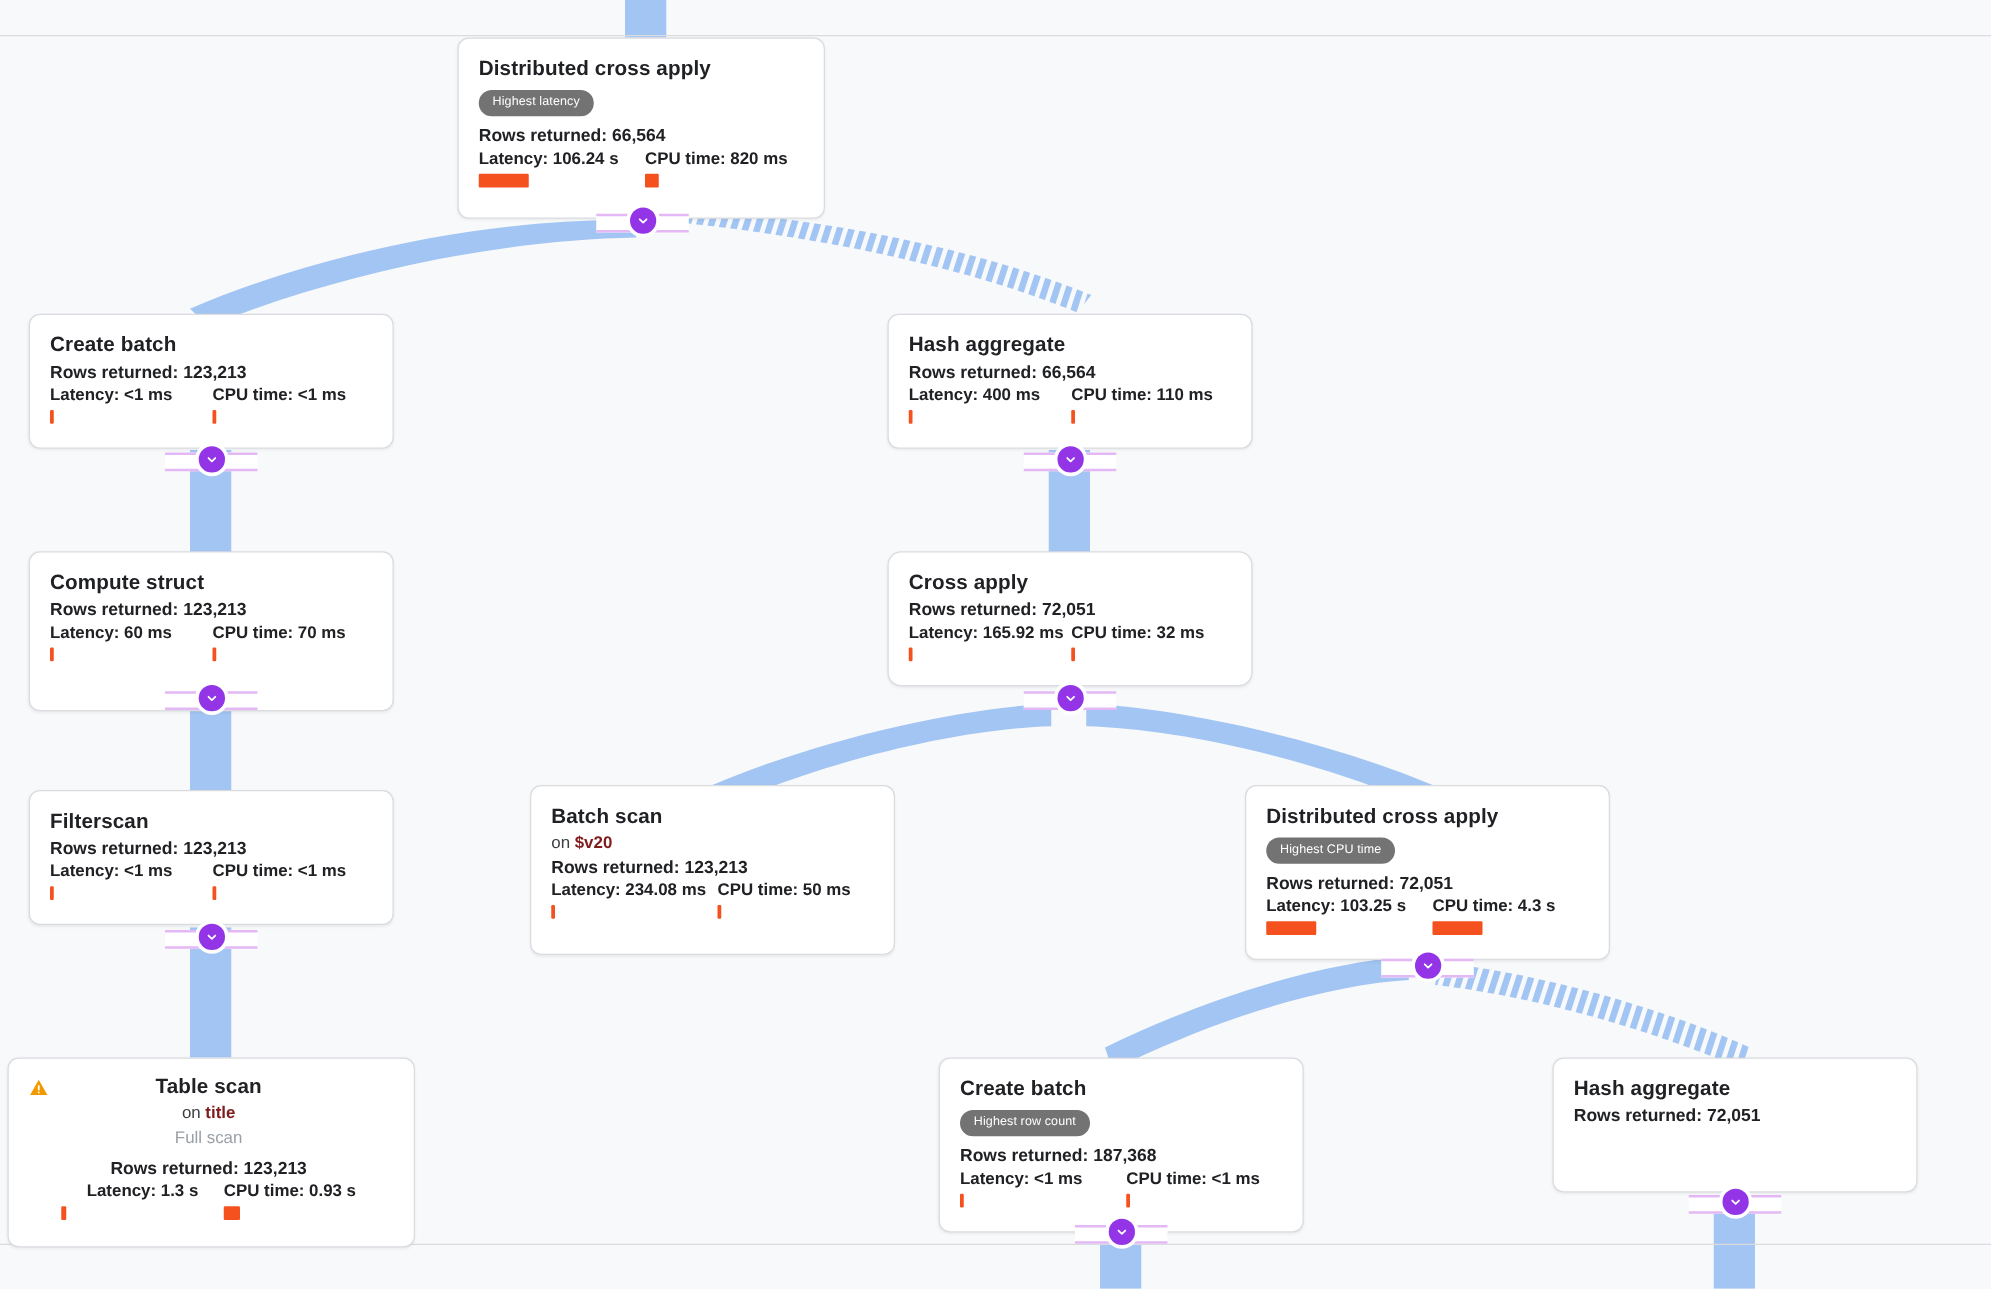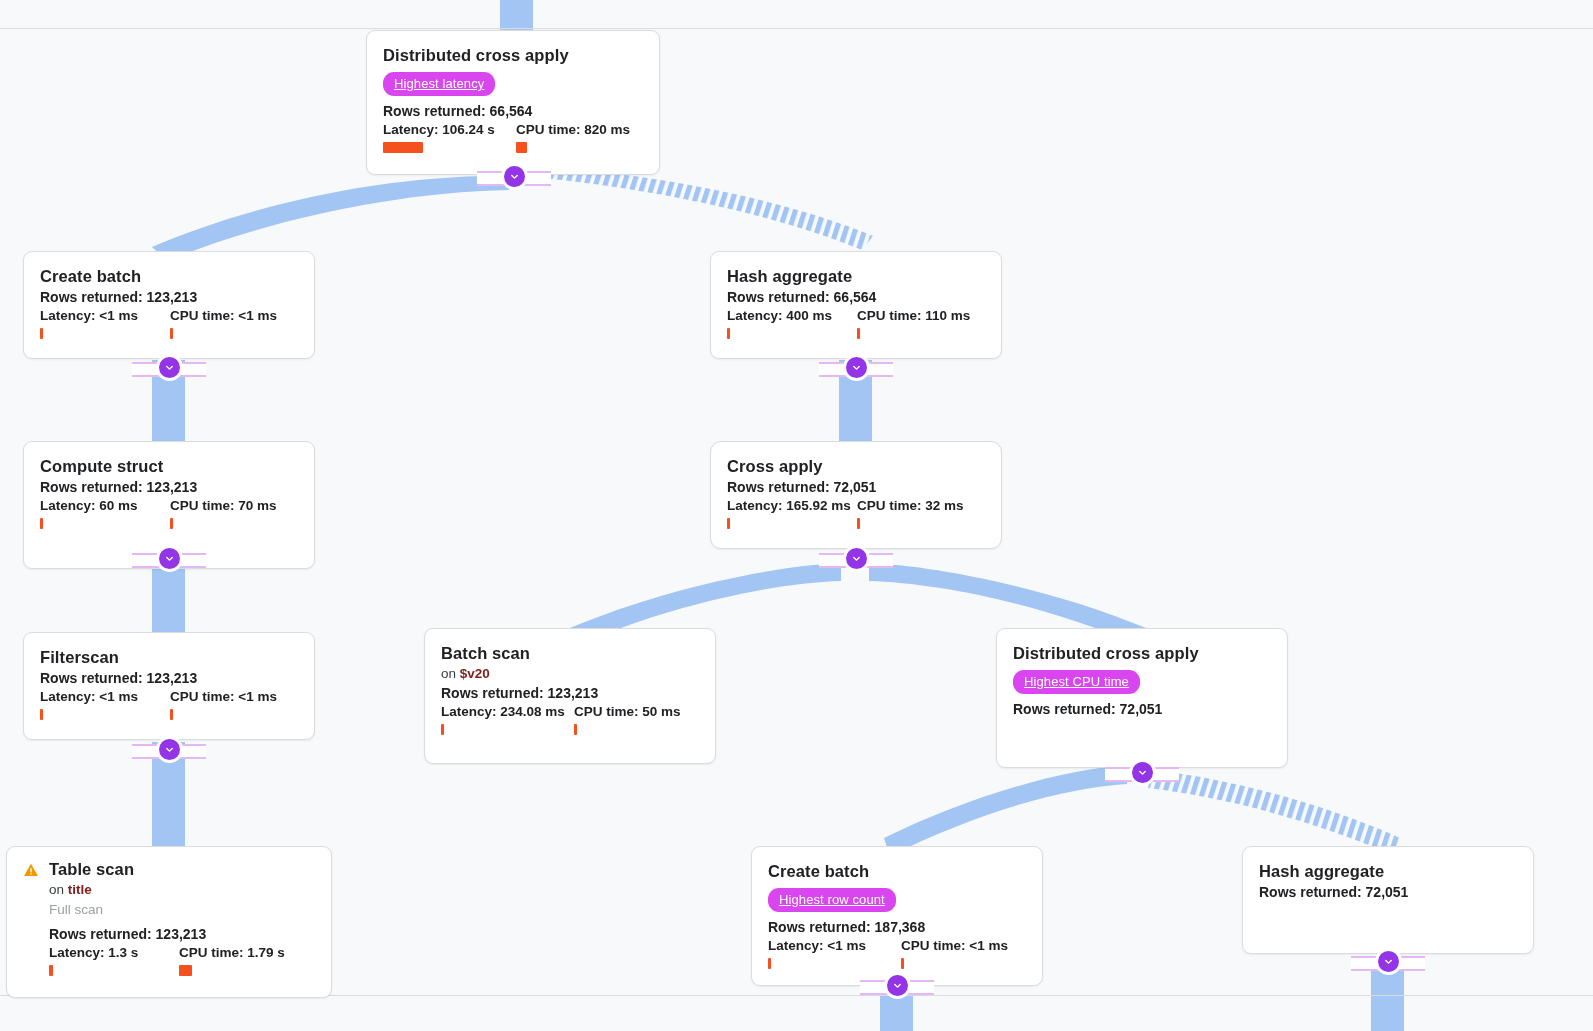--- a/index.html
+++ b/index.html
@@ -58,29 +58,28 @@
   .node-sub {
     font-size: 13.5px;
     color: #3c4043;
     line-height: 18px;
     margin-top: 2px;
   }
   .node-sub b { font-weight: bold; color: #7f1d1d; }
   .node-sub.muted { color: #9aa0a6; }
   .badge {
     display: inline-block;
-    background: #d946ef;
+    background: #737373;
     color: #ffffff;
-    font-size: 13px;
+    font-size: 10px;
     line-height: 1;
     padding: 5px 11px 6px 11px;
     border-radius: 11px;
     margin-top: 7px;
     letter-spacing: .1px;
-    text-decoration: underline;
   }
   .rows {
     font-size: 14px;
     font-weight: bold;
     color: #202124;
     margin-top: 7px;
     line-height: 17px;
   }
   .metrics {
     display: flex;
@@ -97,21 +96,21 @@
     white-space: nowrap;
   }
   .metric-bar {
     height: 11px;
     background: #f4511e;
     margin-top: 4px;
     border-radius: 1px;
   }
 
   
-  .node.with-warn .node-body { padding-left: 30px; }
+  .node.with-warn .node-body { padding-left: 30px; text-align: center; }
 
   
   .toggle {
     position: absolute;
     width: 74px;
     height: 22px;
     display: flex;
     align-items: center;
     justify-content: center;
   }
@@ -358,20 +357,30 @@
       </div>
     </div>
   </div>
 
   <div class="node" style="left:996px; top:628px; width:292px; height:140px;">
     <div class="node-head">
       <div class="node-title">Distributed cross apply</div>
     </div>
     <div class="badge">Highest CPU time</div>
     <div class="rows">Rows returned: 72,051</div>
+    <div class="metrics">
+      <div class="metric" style="width:133px;">
+        <div class="metric-label">Latency: 103.25 s</div>
+        <div class="metric-bar" style="width:40px;"></div>
+      </div>
+      <div class="metric">
+        <div class="metric-label">CPU time: 4.3 s</div>
+        <div class="metric-bar" style="width:40px;"></div>
+      </div>
+    </div>
   </div>
   <div class="toggle" style="left:1105px; top:761px;">
     <div class="rail"></div>
     <div class="knob">
       <svg width="13" height="13" viewBox="0 0 24 24" aria-hidden="true">
           <path d="M7 10l5 5 5-5" fill="none" stroke="#ffffff" stroke-width="2.6" stroke-linecap="round" stroke-linejoin="round"></path>
         </svg>
     </div>
   </div>
 
@@ -390,21 +399,21 @@
           <span>on </span><b>title</b>
         </div>
         <div class="node-sub muted">Full scan</div>
         <div class="rows">Rows returned: 123,213</div>
         <div class="metrics">
           <div class="metric" style="width:130px;">
             <div class="metric-label">Latency: 1.3 s</div>
             <div class="metric-bar" style="width:4px;"></div>
           </div>
           <div class="metric">
-            <div class="metric-label">CPU time: 1.79 s</div>
+            <div class="metric-label">CPU time: 0.93 s</div>
             <div class="metric-bar" style="width:13px;"></div>
           </div>
         </div>
       </div>
     </div>
   </div>
 
   <div class="node" style="left:751px; top:846px; width:292px; height:140px;">
     <div class="node-head">
       <div class="node-title">Create batch</div>

